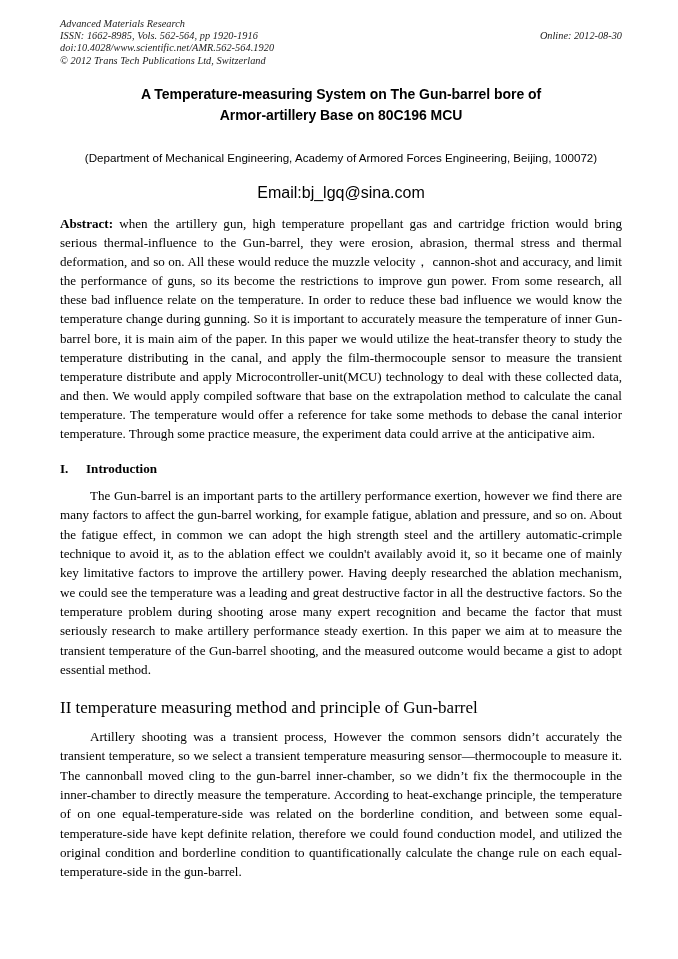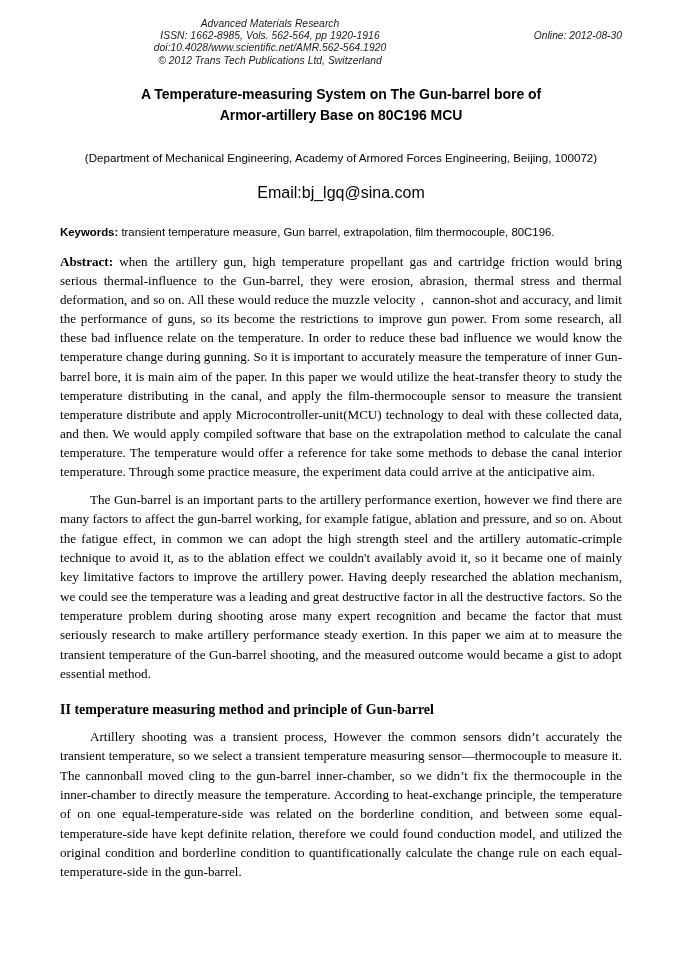--- a/index.html
+++ b/index.html
@@ -19,27 +19,26 @@
     width: 678px;
     height: 959px;
     background: #ffffff;
     box-sizing: border-box;
     padding: 18px 56px 0 60px;
   }
 
   
   .journal-header {
     position: relative;
-    font-family: Liberation Sans, sans-serif;
+    font-family: Liberation Serif, serif;
     font-style: italic;
     font-size: 10.3px;
     line-height: 12.2px;
     color: #1a1a1a;
     height: 52px;
-    text-align: center;
   }
   .journal-header .left-lines {
     width: 420px;
   }
   .journal-header .jline {
     white-space: nowrap;
     letter-spacing: 0.05px;
   }
   .journal-header .online-date {
     position: absolute;
@@ -114,22 +113,22 @@
     font-weight: bold;
     font-size: 13.1px;
     margin-top: 18px;
     text-align: left;
   }
   .section-heading .num {
     display: inline-block;
     min-width: 26px;
   }
   .section-heading-plain {
-    font-weight: bold;
-    font-size: 14px;
+    font-weight: normal;
+    font-size: 17px;
     margin-top: 19px;
     text-align: left;
   }
 
   .body-par {
     margin-top: 9px;
     font-size: 13.1px;
     line-height: 19.3px;
     text-align: justify;
     text-justify: inter-word;
@@ -154,26 +153,26 @@
 
   <div class="title-block">
     <h1 class="paper-title">
       <span>A Temperature-measuring System on The Gun-barrel bore of</span><br>
       <span>Armor-artillery Base on 80C196 MCU</span>
     </h1>
     <div class="affiliation">(Department of Mechanical Engineering, Academy of Armored Forces Engineering, Beijing, 100072)</div>
     <div class="email">Email:bj_lgq@sina.com</div>
   </div>
 
-  <div class="keywords">
-    <span class="kw-label">Keywords:</span><span> transient temperature measure, Gun barrel, extrapolation, film thermocouple, 80C196.</span>
-  </div>
 
   <div class="abstract">
     <span class="ab-label">Abstract:</span><span> when the artillery gun, high temperature propellant gas and cartridge friction would bring serious thermal-influence to the Gun-barrel, they were erosion, abrasion, thermal stress and thermal deformation, and so on. All these would reduce the muzzle velocity， cannon-shot and accuracy, and limit the performance of guns, so its become the restrictions to improve gun power. From some research, all these bad influence relate on the temperature. In order to reduce these bad influence we would know the temperature change during gunning. So it is important to accurately measure the temperature of inner Gun-barrel bore, it is main aim of the paper. In this paper we would utilize the heat-transfer theory to study the temperature distributing in the canal, and apply the film-thermocouple sensor to measure the transient temperature distribute and apply Microcontroller-unit(MCU) technology to deal with these collected data, and then. We would apply compiled software that base on the extrapolation method to calculate the canal temperature. The temperature would offer a reference for take some methods to debase the canal interior temperature. Through some practice measure, the experiment data could arrive at the anticipative aim.</span>
   </div>
 
+  <div class="section-heading">
+    <span class="num">I.</span><span>Introduction</span>
+  </div>
   <div class="body-par">The Gun-barrel is an important parts to the artillery performance exertion, however we find there are many factors to affect the gun-barrel working, for example fatigue, ablation and pressure, and so on. About the fatigue effect, in common we can adopt the high strength steel and the artillery automatic-crimple technique to avoid it, as to the ablation effect we couldn't availably avoid it, so it became one of mainly key limitative factors to improve the artillery power. Having deeply researched the ablation mechanism, we could see the temperature was a leading and great destructive factor in all the destructive factors. So the temperature problem during shooting arose many expert recognition and became the factor that must seriously research to make artillery performance steady exertion. In this paper we aim at to measure the transient temperature of the Gun-barrel shooting, and the measured outcome would became a gist to adopt essential method.</div>
 
   <div class="section-heading-plain">II temperature measuring method and principle of Gun-barrel</div>
   <div class="body-par">Artillery shooting was a transient process, However the common sensors didn’t accurately the transient temperature, so we select a transient temperature measuring sensor—thermocouple to measure it. The cannonball moved cling to the gun-barrel inner-chamber, so we didn’t fix the thermocouple in the inner-chamber to directly measure the temperature. According to heat-exchange principle, the temperature of on one equal-temperature-side was related on the borderline condition, and between some equal-temperature-side have kept definite relation, therefore we could found conduction model, and utilized the original condition and borderline condition to quantificationally calculate the change rule on each equal-temperature-side in the gun-barrel.</div>
 
 </div>
 
 </body></html>

